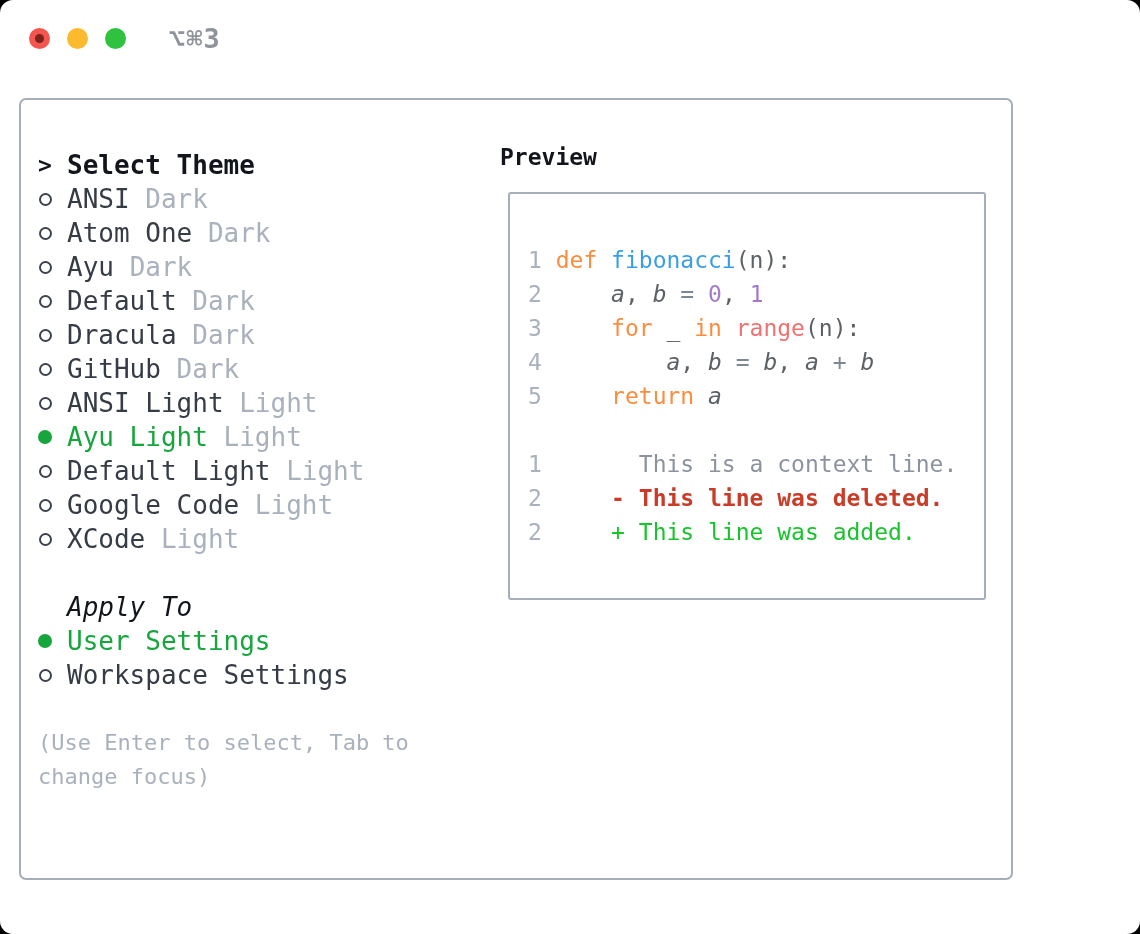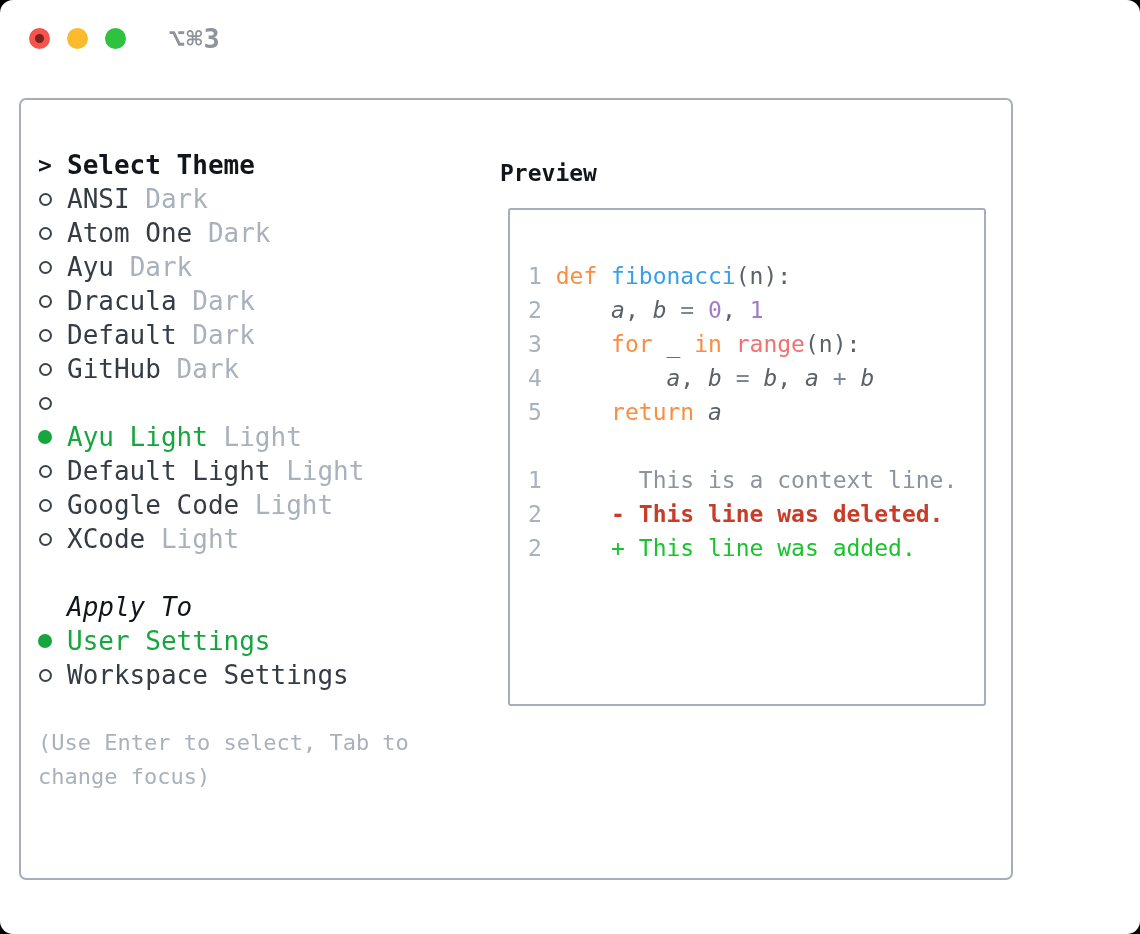--- a/index.html
+++ b/index.html
@@ -25,23 +25,23 @@
   .circle{width:13px;height:13px;box-sizing:border-box;border:2px solid var(--circle);border-radius:50%;}
   .circle.filled{width:14px;height:14px;border:none;background:var(--green);}
   .label{font-size:26px;color:var(--dark);white-space:pre;}
   .label .tag{color:var(--muted);}
   .row.header .label{font-weight:bold;color:var(--black);}
   .row.selected .label{color:var(--green);}
   .row.selected .label .tag{color:var(--muted);}
   .row.apply .label{color:var(--black);font-style:italic;}
   .spacer{height:34px;}
   .hint{font-size:22px;line-height:34px;color:var(--muted);white-space:pre;}
-  .right-col{position:absolute;left:479px;top:56px;}
+  .right-col{position:absolute;left:479px;top:40px;}
   .preview-title{height:34px;display:flex;align-items:center;font-size:23px;font-weight:bold;color:var(--black);}
-  .preview-box{margin-left:8px;margin-top:18px;width:478px;height:498px;box-sizing:border-box;
+  .preview-box{margin-left:8px;margin-top:18px;width:478px;height:408px;box-sizing:border-box;
                border:2px solid var(--border);border-radius:3px;padding:49px 0 0 18px;overflow:hidden;}
   .pline{font-size:23px;line-height:34px;height:34px;white-space:pre;}
   .tok-num{color:var(--muted);}
   .tok-kw{color:var(--kw);}
   .tok-fn{color:var(--fn);}
   .tok-fg{color:var(--codefg);}
   .tok-var{color:var(--codefg);font-style:italic;}
   .tok-op{color:var(--op);}
   .tok-lit{color:var(--lit);}
   .tok-call{color:var(--call);}
@@ -84,38 +84,39 @@
           <div class="row">
             <span class="marker">
               <span class="circle"></span>
             </span>
             <span class="label">Ayu <span class="tag">Dark</span></span>
           </div>
           <div class="row">
             <span class="marker">
               <span class="circle"></span>
             </span>
-            <span class="label">Dracula <span class="tag">Dark</span></span>
+            <span class="label">Default <span class="tag">Dark</span></span>
           </div>
           <div class="row">
             <span class="marker">
               <span class="circle"></span>
             </span>
-            <span class="label">Default <span class="tag">Dark</span></span>
+            <span class="label">Dracula <span class="tag">Dark</span></span>
           </div>
           <div class="row">
             <span class="marker">
               <span class="circle"></span>
             </span>
             <span class="label">GitHub <span class="tag">Dark</span></span>
           </div>
           <div class="row">
             <span class="marker">
               <span class="circle"></span>
             </span>
+            <span class="label">ANSI Light <span class="tag">Light</span></span>
           </div>
           <div class="row selected">
             <span class="marker">
               <span class="circle filled"></span>
             </span>
             <span class="label">Ayu Light <span class="tag">Light</span></span>
           </div>
           <div class="row">
             <span class="marker">
               <span class="circle"></span>

